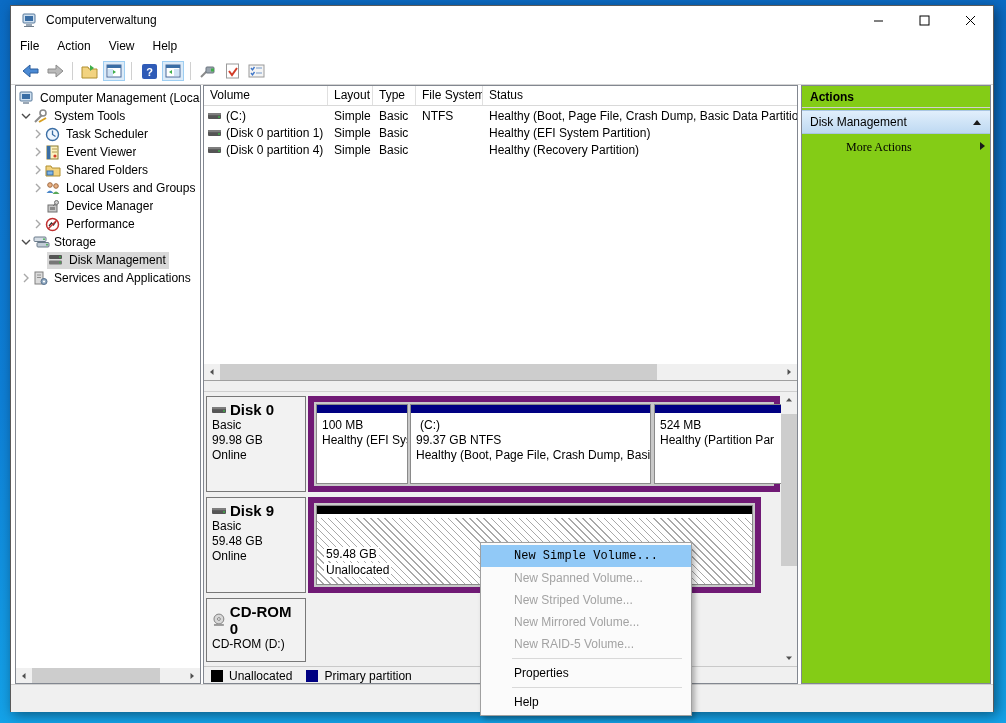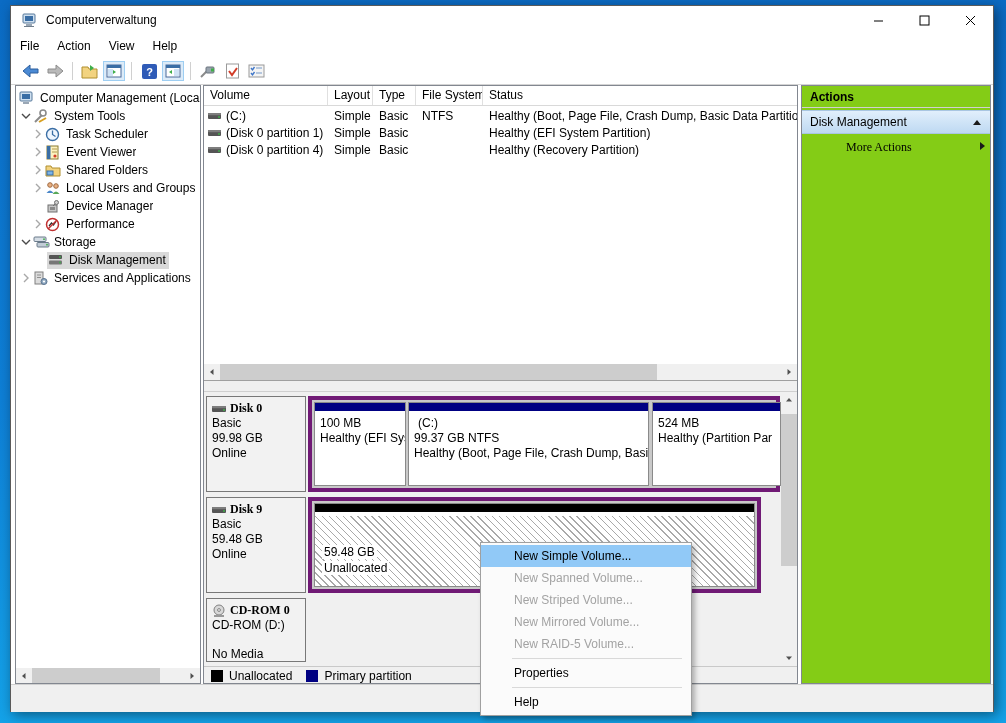--- a/index.html
+++ b/index.html
@@ -64,24 +64,24 @@
 
   .list-hscroll { left:0; top:278px; width:593px; height:16px; }
   .list-hscroll .sb-thumb { width:437px; }
   .vsplit { position:absolute; left:0; top:294px; width:100%; height:12px; background:#f0f0f0;
             border-top:1px solid #a0a0a0; border-bottom:1px solid #d0d0d0; }
 
   .graph { position:absolute; left:0; top:306px; width:100%; height:274px; background:#f0f0f0; }
   .disk-row { position:absolute; left:0; width:579px; }
   .disk-label { position:absolute; left:2px; top:0; width:100px; height:100%;
                 background:#f2f2f2; border:1px solid #787878; padding:4px 2px 0 5px; overflow:hidden; }
-  .disk-label .dl-name { display:flex; align-items:center; font-weight:bold; font-size:12px;font-family:Liberation Serif, serif; }
+  .disk-label .dl-name { display:flex; align-items:center; font-weight:bold; font-size:15px; }
   .disk-label .dl-name svg { margin-right:3px; }
   .disk-label .dl-line { font-size:12px; line-height:15px; white-space:nowrap; }
-  .parts-strip { position:absolute; top:0; background:#c9c9c9; border:4px solid #701a75; }
+  .parts-strip { position:absolute; top:0; background:#c9c9c9; border:6px solid #701a75; }
   .part { position:absolute; top:2px; bottom:2px; background:#fff; border:1px solid #8a8a8a; overflow:hidden; }
   .part .band { height:10px; border-bottom:2px solid #fff; }
   .band-primary { background:#000082; }
   .band-unalloc { background:#000000; }
   .part .ptext { padding:3px 5px; font-size:12px; line-height:15px; white-space:nowrap; }
   .hatch-body { position:absolute; left:0; right:0; top:12px; bottom:0;
                 background:repeating-linear-gradient(45deg,#ffffff 0px,#ffffff 4px,#a9a9a9 4px,#a9a9a9 5px); }
   .hatch-text { position:relative; padding:28px 0 0 7px; font-size:12px; line-height:16px;
                 background:rgba(255,255,255,0); white-space:nowrap; }
   .hatch-text span { background:#fff; padding:0 2px; }
@@ -106,21 +106,21 @@
                    border-top:1px solid #a9c6e2; border-bottom:1px solid #a9c6e2;
                    display:flex; align-items:center; padding:0 8px; font-size:12px; }
   .actions-group .grp-caret { margin-left:auto; }
   .actions-more { height:26px; display:flex; align-items:center; padding:0 4px 0 44px; font-size:12px;font-family:Liberation Serif, serif; }
   .actions-more .more-caret { margin-left:auto; }
 
   
   .context-menu { position:absolute; left:480px; top:542px; width:212px; background:#fbfbfb;
                   border:1px solid #a0a0a0; box-shadow:3px 3px 5px rgba(0,0,0,.28); padding:2px 0; z-index:50; }
   .cm-item { height:22px; line-height:22px; padding-left:33px; font-size:12px; white-space:nowrap; }
-  .cm-item.highlighted { background:#91c9f7; }
+  .cm-item.highlighted { background:#91c9f7;font-family:Liberation Mono, monospace; }
   .cm-item.disabled { color:#a3a3a3; }
   .cm-sep { height:1px; background:#d9d9d9; margin:3px 9px 3px 31px; }
 </style>
 </head>
 <body>
 
 <div class="screen">
   <div class="window">
 
     <div class="titlebar">

